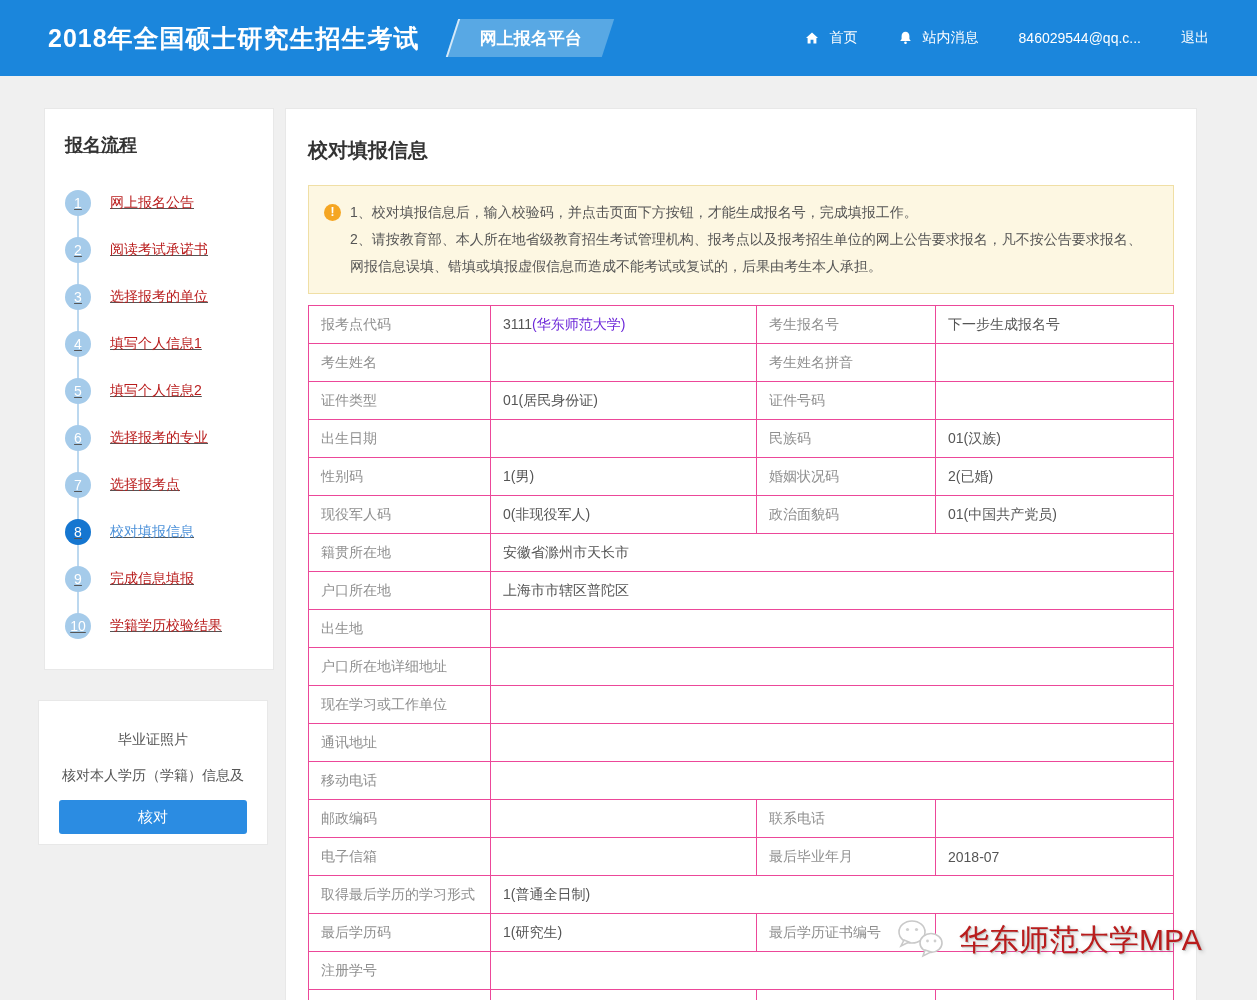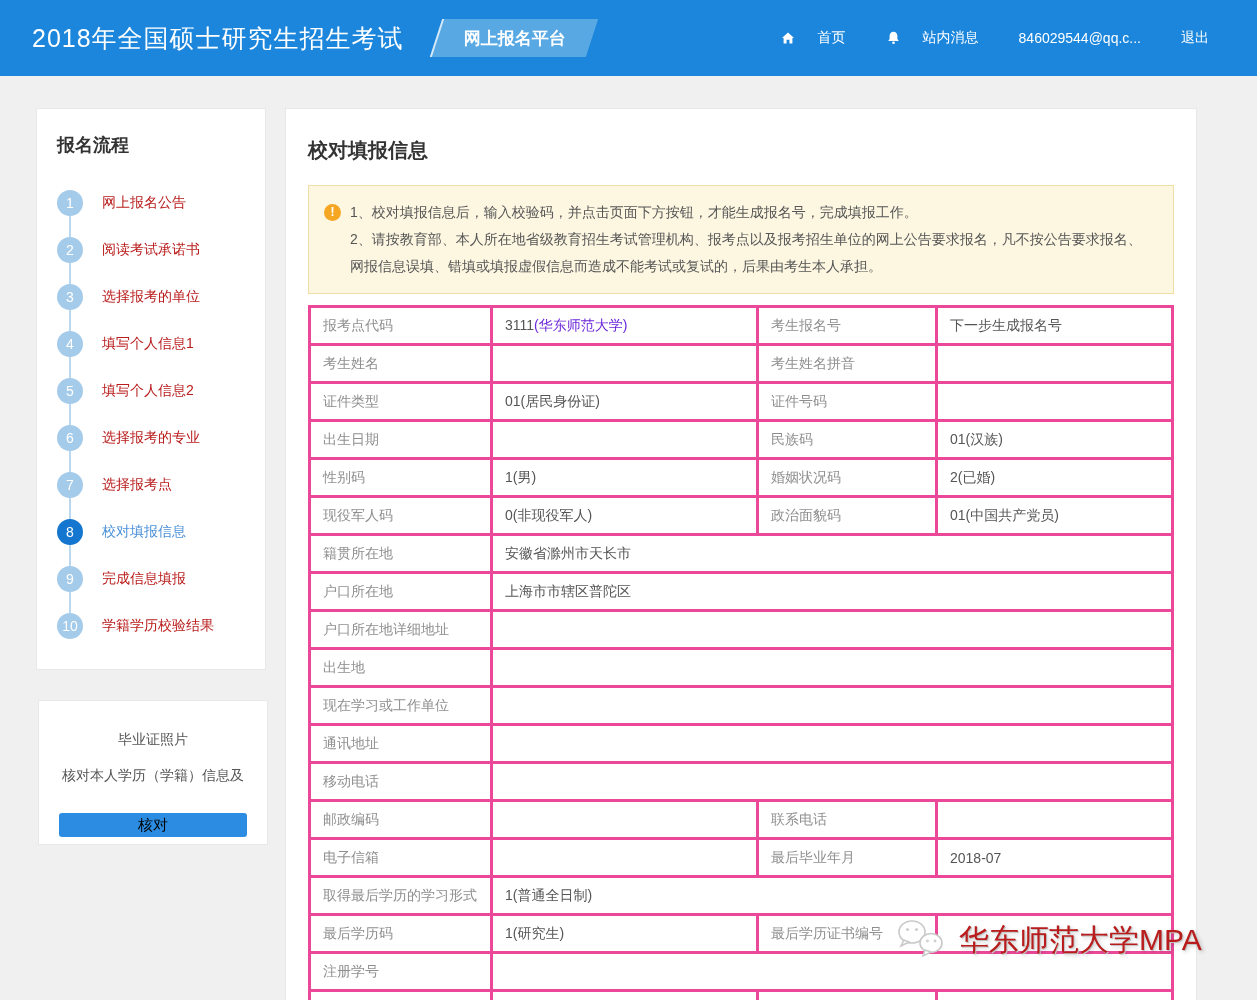--- a/index.html
+++ b/index.html
@@ -8,45 +8,45 @@
     font-family:"Liberation Sans","DejaVu Sans",sans-serif;
     background:#f0f0f0; position:relative; font-size:14px; color:#555;
   }
 
   
   .header {
     position:absolute; top:0; left:0; width:1257px; height:76px;
     background:#1b86dc; display:flex; align-items:center; color:#fff;
   }
   .header-title {
-    margin-left:32px; font-size:25px; font-weight:normal; letter-spacing:1px;
+    margin-left:48px; font-size:25px; font-weight:bold; letter-spacing:1px;
     white-space:nowrap;
   }
   .badge {
     margin-left:32px; height:38px; padding:0 26px;
     background:#58a8e4; transform:skewX(-18deg);
     border-left:2px solid rgba(255,255,255,0.75);
     display:flex; align-items:center;
   }
   .badge span {
     transform:skewX(18deg); font-size:17px; font-weight:bold; color:#fff;
     white-space:nowrap;
   }
   .header-nav {
     margin-left:auto; margin-right:48px; display:flex; align-items:center;
     gap:40px; font-size:14px;
   }
-  .nav-item { display:flex; align-items:center; gap:22px; cursor:pointer; white-space:nowrap; }
+  .nav-item { display:flex; align-items:center; gap:10px; cursor:pointer; white-space:nowrap; }
   .nav-item svg { display:block; }
 
   
   .panel {
     background:#fff; border:1px solid #e8e8e8; position:absolute;
   }
-  .sidebar { left:36px; top:108px; width:230px; height:562px; padding:24px 20px; }
+  .sidebar { left:44px; top:108px; width:230px; height:562px; padding:24px 20px;text-decoration:underline; }
   .sidebar-title { font-size:18px; font-weight:bold; color:#333; margin-bottom:22px; }
   .steps { list-style:none; position:relative; }
   .steps-line {
     position:absolute; left:12px; top:24px; width:2px; height:423px;
     background:#bcd8ef;
   }
   .step {
     height:47px; display:flex; align-items:center; cursor:pointer; position:relative;
   }
   .step-num {
@@ -57,22 +57,22 @@
   .step-label { margin-left:19px; color:#b91c1c; font-size:14px; white-space:nowrap; }
   .step.active .step-num { background:#1576d0; }
   .step.active .step-label { color:#4a90d9; }
 
   .verify-panel {
     left:38px; top:700px; width:230px; height:145px; padding:20px 20px 18px;
     text-align:center;
   }
   .verify-text { color:#555; font-size:14px; line-height:36px; }
   .verify-btn {
-    display:block; width:188px; height:24px; margin:20px auto 0;
-    background:#2b8ce2; color:#000000; border:none; border-radius:3px;
+    display:block; width:188px; height:34px; margin:7px auto 0;
+    background:#2b8ce2; color:#ffffff; border:none; border-radius:3px;
     font-size:15px; cursor:pointer; font-family:inherit;
   }
 
   
   .main { left:285px; top:108px; width:912px; height:920px; padding:28px 22px 0; }
   .main-title { font-size:20px; font-weight:bold; color:#333; }
   .notice {
     margin-top:21px; background:#fdf7e2; border:1px solid #f0dfa5;
     padding:13px 20px 13px 15px; color:#555; line-height:27px; font-size:14px;
   }
@@ -81,21 +81,21 @@
     flex:0 0 17px; width:17px; height:17px; border-radius:50%; background:#f5a623;
     color:#fff; font-size:12px; font-weight:bold; line-height:17px; text-align:center;
     margin:5px 9px 0 0;
   }
   .notice-line2 { padding-left:26px; }
 
   table.info {
     margin-top:11px; width:100%; border-collapse:collapse; table-layout:fixed;
   }
   table.info td {
-    border:3px solid #ec4899; height:38px; padding:0 12px; font-size:14px;
+    border:1px solid #ec4899; height:38px; padding:0 12px; font-size:14px;
     white-space:nowrap; overflow:hidden;
   }
   td.lbl { color:#8f8f8f; }
   td.val { color:#555; }
   td.val .red { color:#6d28d9; }
 
   
   .watermark {
     position:absolute; left:895px; top:916px; display:flex; align-items:center;
     gap:6px; pointer-events:none;
@@ -253,25 +253,25 @@
         </tr>
         <tr>
           <td class="lbl">籍贯所在地</td>
           <td class="val" colspan="3">安徽省滁州市天长市</td>
         </tr>
         <tr>
           <td class="lbl">户口所在地</td>
           <td class="val" colspan="3">上海市市辖区普陀区</td>
         </tr>
         <tr>
+          <td class="lbl">出生地</td>
+          <td class="val" colspan="3"></td>
+        </tr>
+        <tr>
           <td class="lbl">户口所在地详细地址</td>
-          <td class="val" colspan="3"></td>
-        </tr>
-        <tr>
-          <td class="lbl">出生地</td>
           <td class="val" colspan="3"></td>
         </tr>
         <tr>
           <td class="lbl">现在学习或工作单位</td>
           <td class="val" colspan="3"></td>
         </tr>
         <tr>
           <td class="lbl">通讯地址</td>
           <td class="val" colspan="3"></td>
         </tr>

